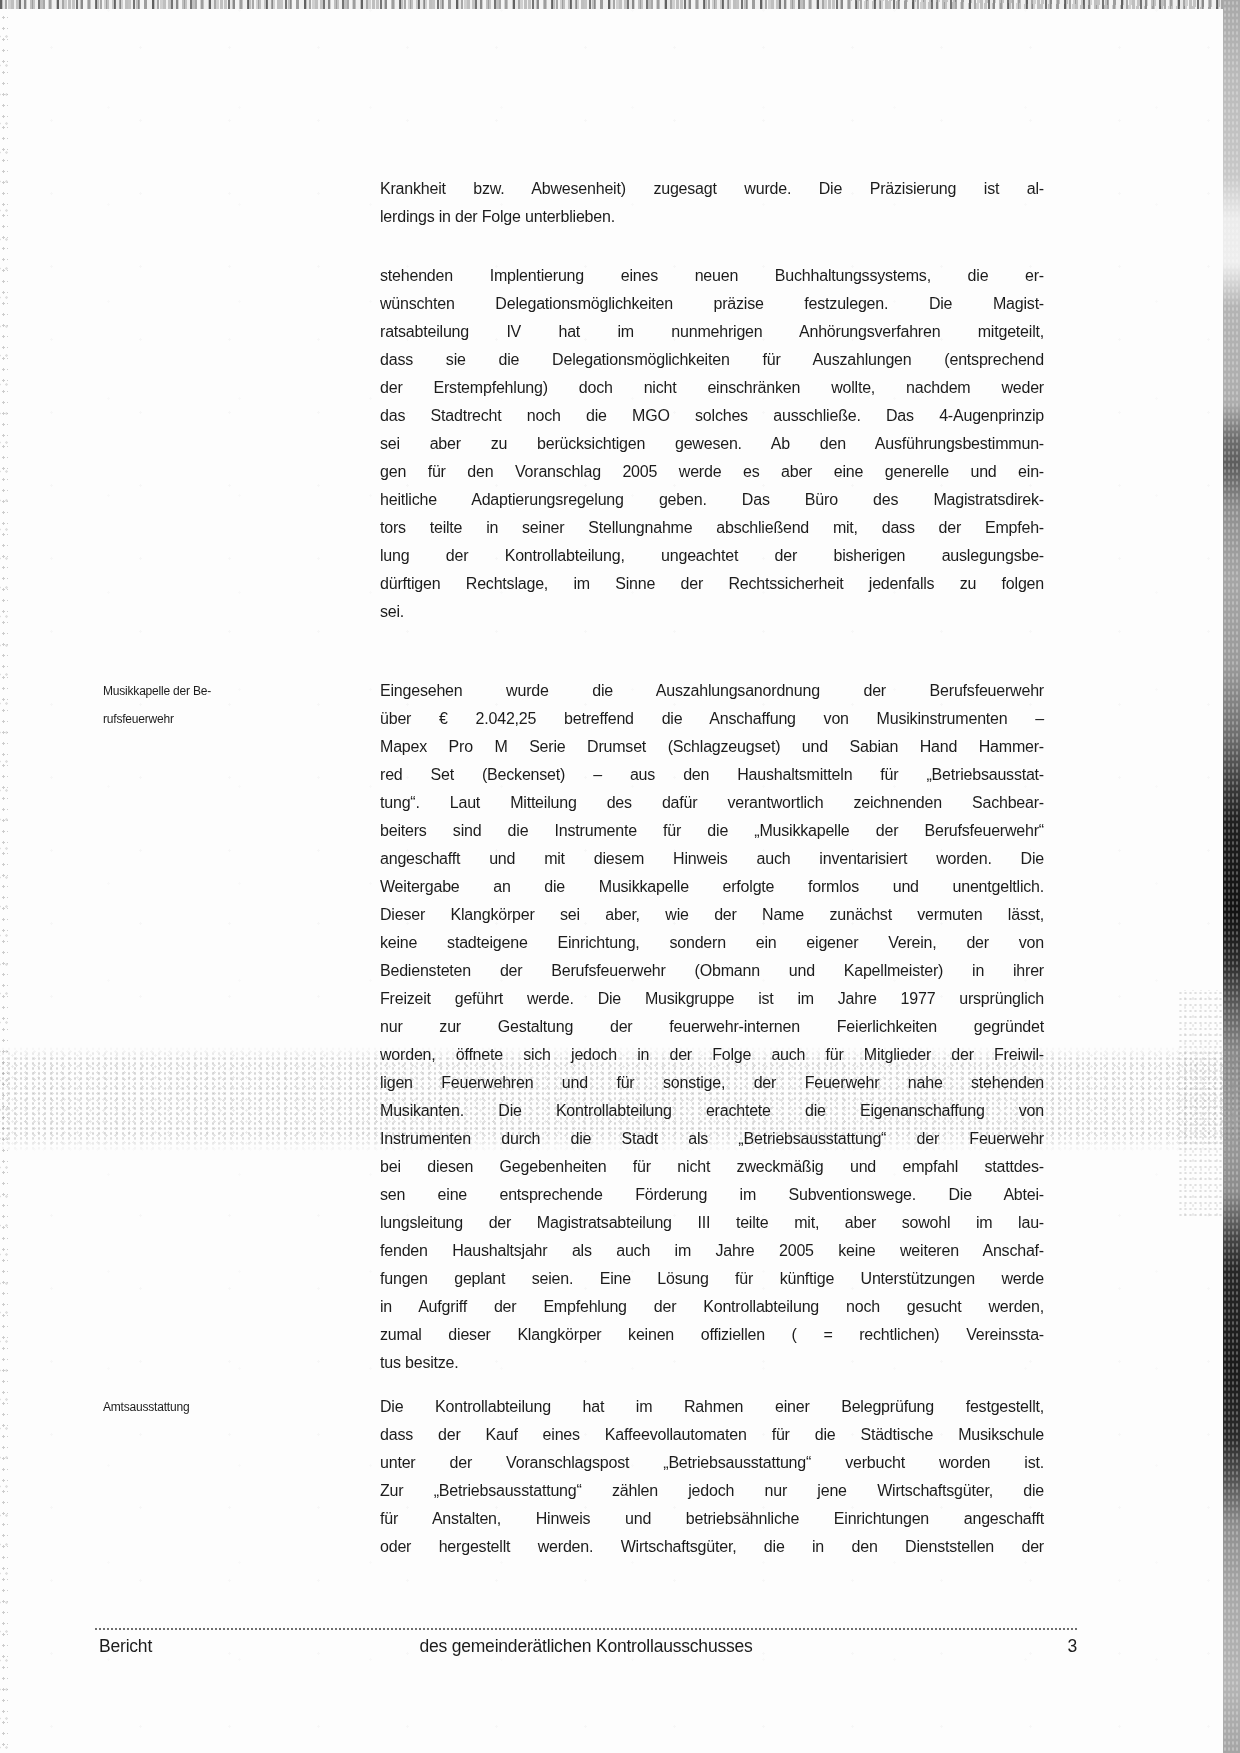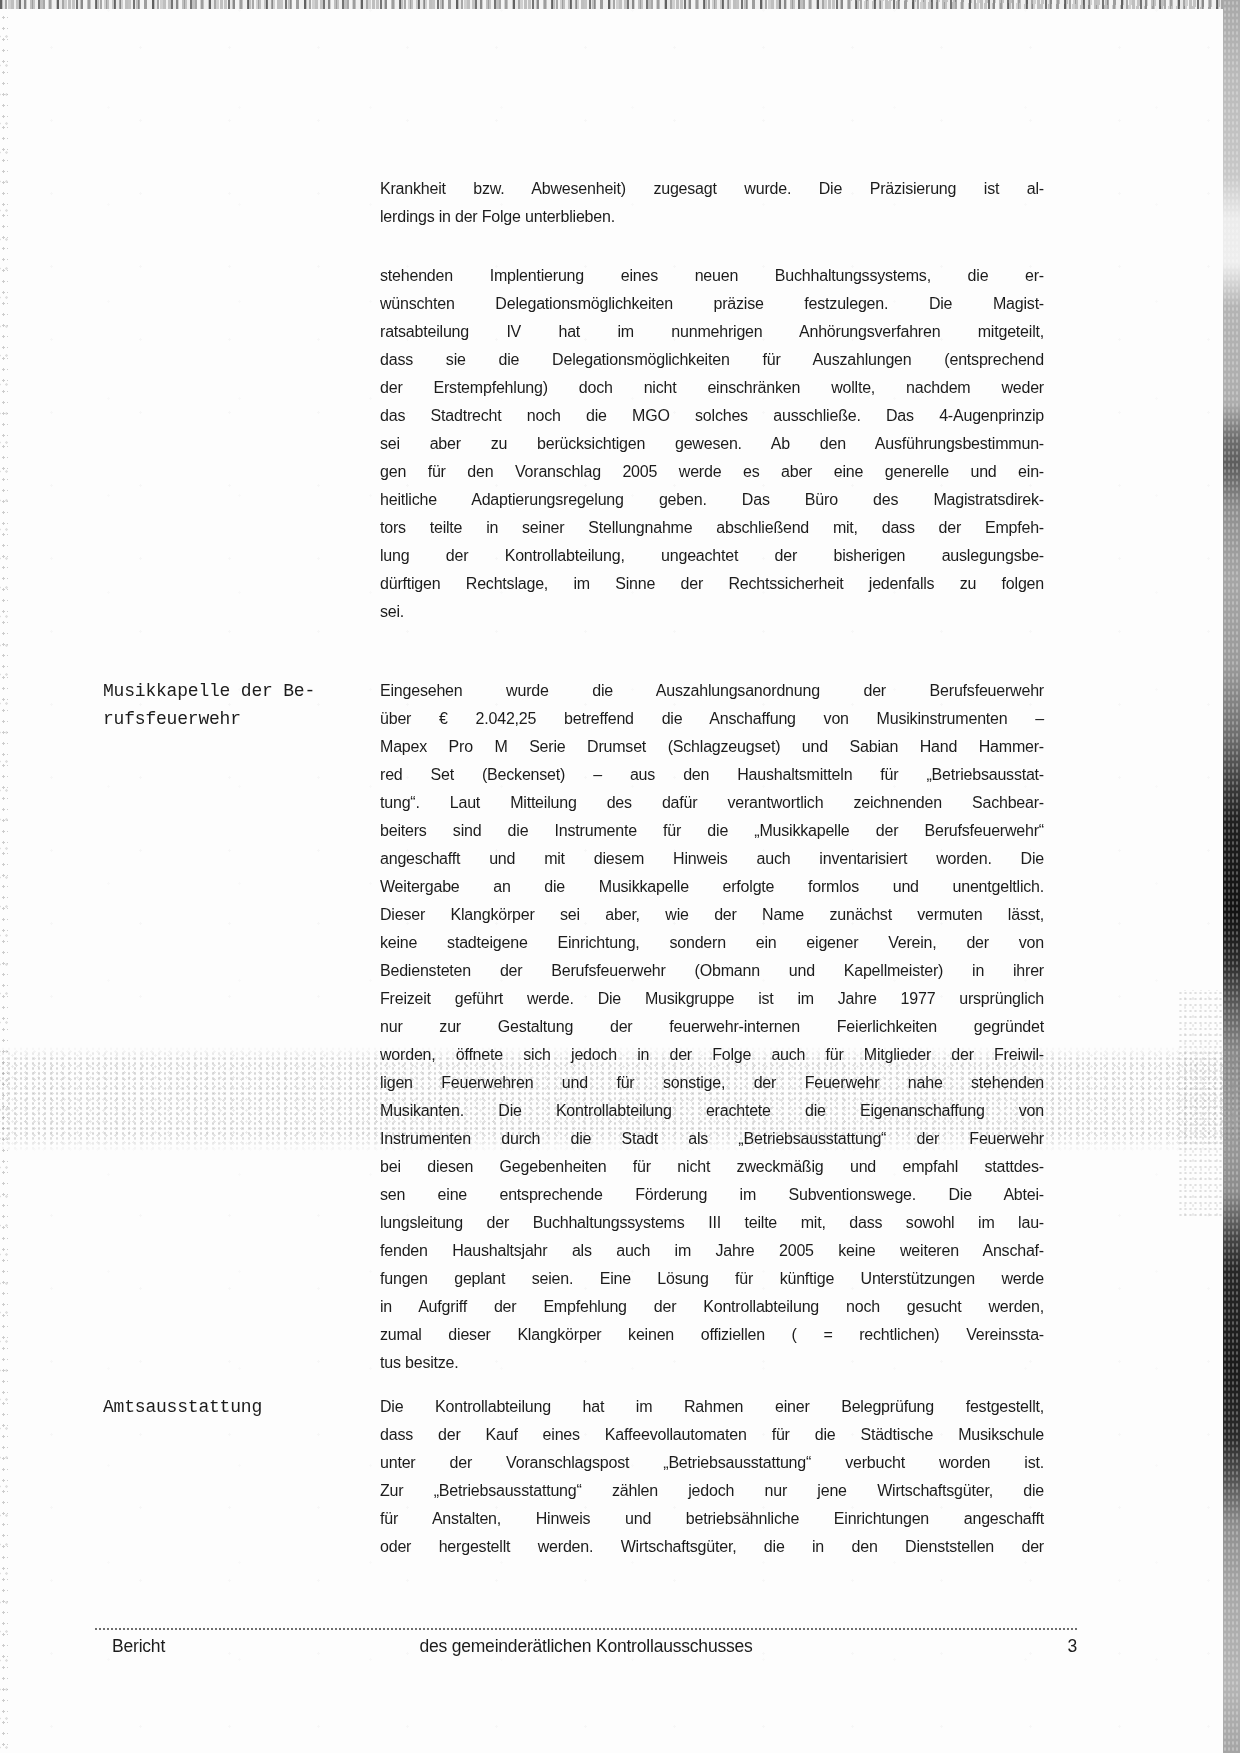--- a/index.html
+++ b/index.html
@@ -80,21 +80,21 @@
             mask-image:linear-gradient(to bottom, transparent 0%, #000 14%, #000 84%, transparent 100%);
   }
   
   .text-section{position:absolute;left:0;right:0;}
   .s1{top:175px;}
   .s2{top:262px;}
   .s3{top:677px;}
   .s4{top:1393px;}
   .margin-label{
     position:absolute;left:103px;width:225px;
-    font-size:18px;letter-spacing:-0.2px;font-family:Liberation Mono, monospace;
+    font-size:12px;letter-spacing:-0.2px;
   }
   .margin-label .line{
     height:28px;line-height:28px;
     text-align:left;text-align-last:left;white-space:nowrap;
   }
   .body-lines{
     position:absolute;left:336px;width:664px;
     font-size:16px;letter-spacing:-0.2px;margin-left:44px;
   }
   .body-lines .line{
@@ -102,21 +102,21 @@
     text-align:justify;text-align-last:justify;
     hyphens:none;
   }
   .body-lines .line.last{text-align-last:left;}
   
   .continues .body-lines .line.last{text-align-last:justify;}
   
   .page-footer{position:absolute;left:95px;top:1628px;width:982px;}
   .dotted-rule{border-top:2px dotted #6e6e6e;height:0;}
   .footer-row{position:relative;margin-top:6px;height:24px;font-size:17.5px;letter-spacing:-0.2px;}
-  .footer-left{position:absolute;left:17px;top:0;}
+  .footer-left{position:absolute;left:4px;top:0;}
   .footer-center{position:absolute;left:50%;top:0;transform:translateX(-50%);white-space:nowrap;}
   .footer-page{position:absolute;right:0;top:0;}
 </style>
 </head>
 <body>
 
 <div class="page">
 
   <div class="noise-top"></div>
   <div class="noise-left"></div>
@@ -167,21 +167,21 @@
         <div class="line">keine stadteigene Einrichtung, sondern ein eigener Verein, der von</div>
         <div class="line">Bediensteten der Berufsfeuerwehr (Obmann und Kapellmeister) in ihrer</div>
         <div class="line">Freizeit geführt werde. Die Musikgruppe ist im Jahre 1977 ursprünglich</div>
         <div class="line">nur zur Gestaltung der feuerwehr-internen Feierlichkeiten gegründet</div>
         <div class="line">worden, öffnete sich jedoch in der Folge auch für Mitglieder der Freiwil-</div>
         <div class="line">ligen Feuerwehren und für sonstige, der Feuerwehr nahe stehenden</div>
         <div class="line">Musikanten. Die Kontrollabteilung erachtete die Eigenanschaffung von</div>
         <div class="line">Instrumenten durch die Stadt als „Betriebsausstattung“ der Feuerwehr</div>
         <div class="line">bei diesen Gegebenheiten für nicht zweckmäßig und empfahl stattdes-</div>
         <div class="line">sen eine entsprechende Förderung im Subventionswege. Die Abtei-</div>
-        <div class="line">lungsleitung der Buchhaltungssystems III teilte mit, dass sowohl im lau-</div>
+        <div class="line">lungsleitung der Magistratsabteilung III teilte mit, aber sowohl im lau-</div>
         <div class="line">fenden Haushaltsjahr als auch im Jahre 2005 keine weiteren Anschaf-</div>
         <div class="line">fungen geplant seien. Eine Lösung für künftige Unterstützungen werde</div>
         <div class="line">in Aufgriff der Empfehlung der Kontrollabteilung noch gesucht werden,</div>
         <div class="line">zumal dieser Klangkörper keinen offiziellen ( = rechtlichen) Vereinssta-</div>
         <div class="line last">tus besitze.</div>
       </div>
   </section>
 
   <section class="text-section s4 continues">
     <div class="margin-label">

